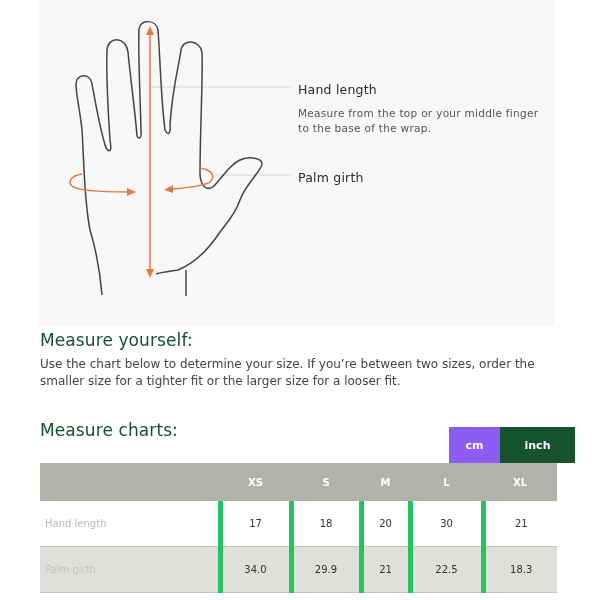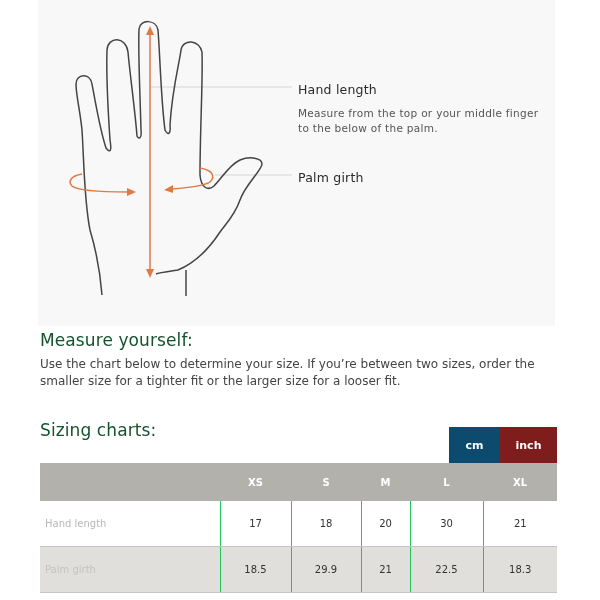--- a/index.html
+++ b/index.html
@@ -7,25 +7,25 @@
          font-family: "DejaVu Sans", sans-serif; color: #333; }
   .panel { position: absolute; left: 38px; top: 0; width: 517px; height: 326px; background: #f8f8f8; }
   .hand-svg { position: absolute; left: 0; top: 0; }
   .label-block { position: absolute; left: 298px; }
   .label-title { font-size: 12.5px; color: #2b2b2b; letter-spacing: 0.2px; margin: 0 0 9px 0; }
   .label-desc { font-size: 10.5px; color: #555; line-height: 15px; letter-spacing: 0.3px; }
   .h1 { position: absolute; left: 40px; font-size: 17px; color: #14532d; letter-spacing: 0.1px; }
   .intro { position: absolute; left: 40px; top: 356px; width: 520px; font-size: 12px; line-height: 17px; color: #444; }
   .tabs { position: absolute; top: 427px; left: 449px; display: flex; height: 36px; }
   .tab { display: flex; align-items: center; justify-content: center; font-size: 11px; font-weight: bold; cursor: pointer; }
-  .tab-cm { width: 51px; background: #0c4a6e; color: #ffffff; }
-  .tab-inch { width: 57px; background: #7f1d1d; color: #ffffff; }
+  .tab-cm { width: 51px; background: #8b5cf6; color: #ffffff; }
+  .tab-inch { width: 75px; background: #14532d; color: #ffffff; }
   table.sizes { position: absolute; left: 40px; top: 463px; width: 517px; border-collapse: collapse; table-layout: fixed; }
   table.sizes th { background: #b3b1ac; color: #fff; font-size: 10px; font-weight: bold; height: 38px; padding: 0; text-align: center; }
-  table.sizes td { height: 45px; padding: 0; font-size: 10px; text-align: center; color: #333; border-left: 1px solid #22c55e; border-bottom: 1px solid #c6c5c1; }
+  table.sizes td { height: 45px; padding: 0; font-size: 10px; text-align: center; color: #333; border-left: 5px solid #22c55e; border-bottom: 1px solid #c6c5c1; }
   table.sizes td.rowlabel { text-align: left; padding-left: 5px; color: #b8b8b8; border-left: none; }
   table.sizes tr.alt td { background: #e0dfdb; }
   table.sizes tr.alt td.rowlabel { color: #c4c3bf; }
 </style>
 </head>
 <body>
 
 <div class="panel"></div>
 
 <svg class="hand-svg" width="600" height="330" viewBox="0 0 600 330">
@@ -52,31 +52,31 @@
   <g stroke="#e07a45" fill="none" stroke-width="1.5">
     <path d="M82 174 C70 176 68 182 72 186 C78 191 110 192 128 192"></path>
     <polygon points="136,192 127,188 127,196" fill="#e07a45" stroke="none"></polygon>
     <path d="M200 168 C212 170 216 176 210 182 C204 186 185 188 172 189"></path>
     <polygon points="164,190 173,185 173,193" fill="#e07a45" stroke="none"></polygon>
   </g>
 </svg>
 
 <div class="label-block" style="top: 82px;">
   <div class="label-title">Hand length</div>
-  <div class="label-desc" style="width: 245px;">Measure from the top or your middle finger to the below of the palm.</div>
+  <div class="label-desc" style="width: 245px;">Measure from the top or your middle finger to the base of the wrap.</div>
 </div>
 
 <div class="label-block" style="top: 170px;">
   <div class="label-title">Palm girth</div>
 </div>
 
 <div class="h1" style="top: 330px;">Measure yourself:</div>
 <div class="intro">Use the chart below to determine your size. If you’re between two sizes, order the smaller size for a tighter fit or the larger size for a looser fit.</div>
 
-<div class="h1" style="top: 420px;">Sizing charts:</div>
+<div class="h1" style="top: 420px;">Measure charts:</div>
 
 <div class="tabs">
   <div class="tab tab-cm">cm</div>
   <div class="tab tab-inch">inch</div>
 </div>
 
 <table class="sizes">
   <colgroup>
     <col style="width: 180px">
       <col style="width: 71px">
@@ -99,20 +99,20 @@
     <tr>
       <td class="rowlabel">Hand length</td>
       <td>17</td>
       <td>18</td>
       <td>20</td>
       <td>30</td>
       <td>21</td>
     </tr>
     <tr class="alt">
       <td class="rowlabel">Palm girth</td>
-      <td>18.5</td>
+      <td>34.0</td>
       <td>29.9</td>
       <td>21</td>
       <td>22.5</td>
       <td>18.3</td>
     </tr>
   </tbody>
 </table>
 
 </body></html>

